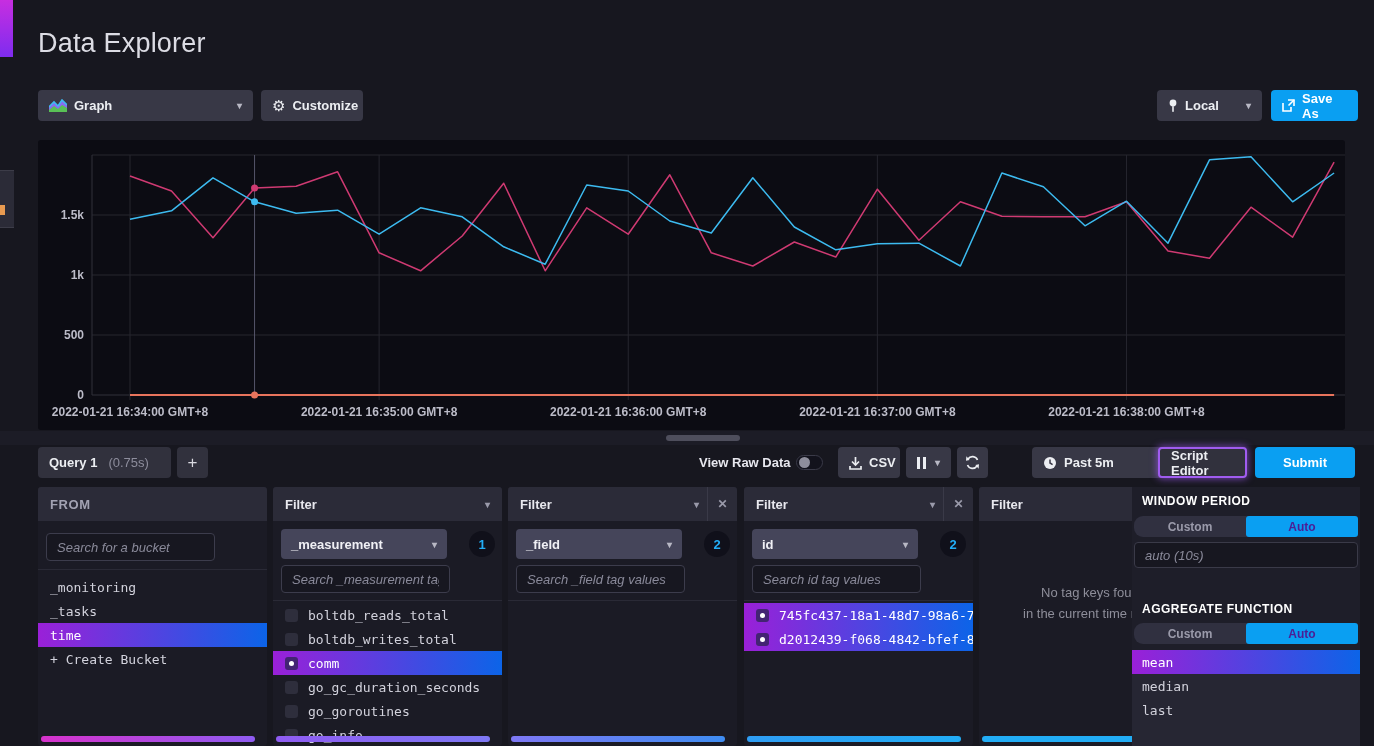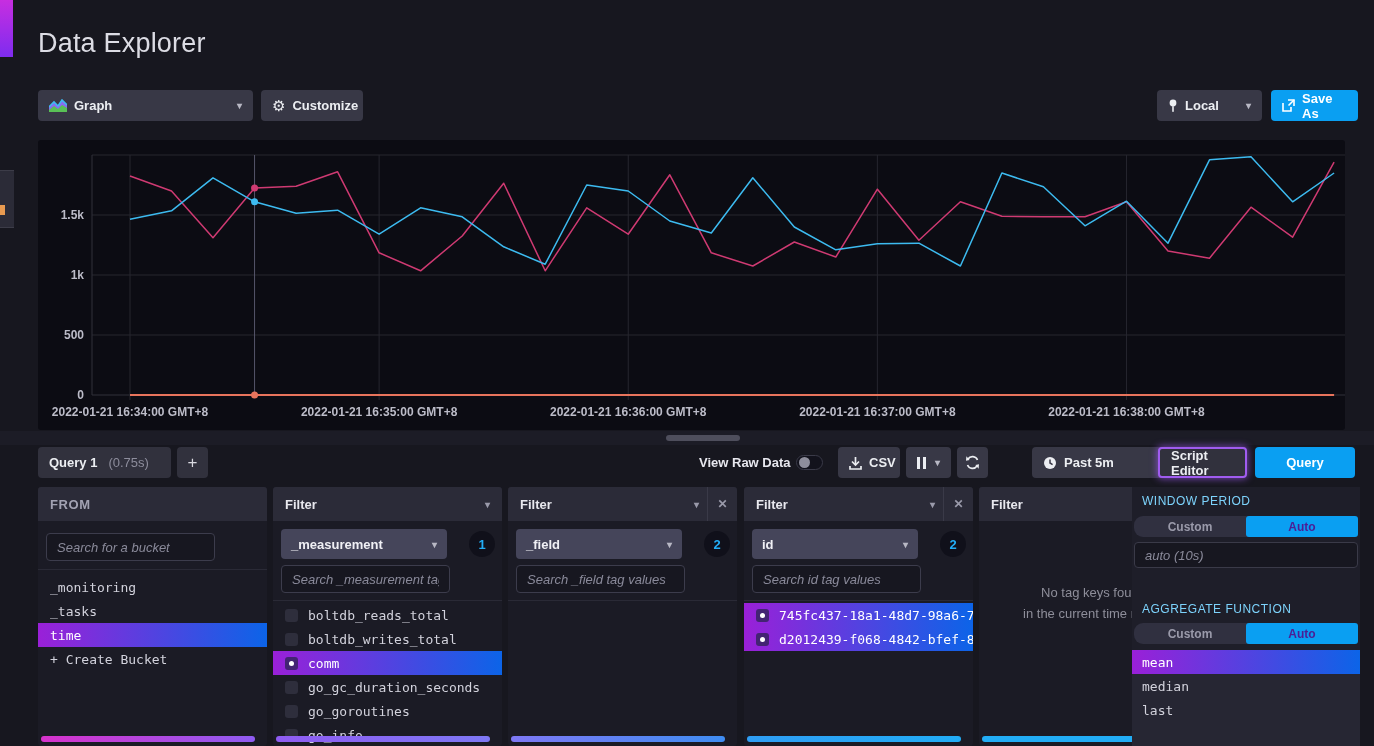--- a/index.html
+++ b/index.html
@@ -71,21 +71,21 @@
   .row { height:24px; display:flex; align-items:center; padding:0 12px; font-family:"DejaVu Sans Mono",monospace;
     font-size:13px; color:#d2d2dc; white-space:nowrap; overflow:hidden; cursor:pointer; }
   .row.selected { background:linear-gradient(90deg,#9a20d8,#0c64e8); color:#fff; }
   .chk { width:13px; height:13px; border-radius:3px; background:#2e2e3c; margin-right:10px; flex:none; position:relative; }
   .row.selected .chk, .chk.checked { background:#432473; }
   .chk.checked::after { content:""; position:absolute; left:4px; top:4px; width:5px; height:5px; border-radius:50%; background:#fff; }
   .scrollbar { position:absolute; left:3px; bottom:4px; height:6px; border-radius:3px; }
   .empty-msg { position:absolute; left:0; top:95px; width:100%; text-align:center; font-size:13px; color:#8e8e9a; line-height:21px; }
   
   .options-panel { position:absolute; left:1132px; top:487px; width:228px; height:259px; background:#1e1e29; z-index:5; padding:0 2px; }
-  .opt-heading { position:absolute; left:10px; font-size:12px; font-weight:normal; color:#7dd3fc; letter-spacing:.5px; }
+  .opt-heading { position:absolute; left:10px; font-size:12px; font-weight:bold; color:#ffffff; letter-spacing:.5px; }
   .radio-toggle { position:absolute; left:2px; width:224px; height:21px; background:#303040; border-radius:9px; display:flex; }
   .radio-toggle .opt { flex:1; display:flex; align-items:center; justify-content:center; font-size:12px; font-weight:bold; color:#9a9aaa; border-radius:3px; cursor:pointer; }
   .radio-toggle .opt.active { background:#0a9ff2; color:#4c1d95; }
   .window-input { position:absolute; left:2px; top:55px; width:224px; height:26px; background:#171720; border:1px solid #3a3a48; border-radius:4px;
     font-style:italic; font-size:13px; color:#cfcfda; padding:0 10px; outline:none; font-family:"Liberation Sans",sans-serif; }
   .window-input::placeholder { color:#8a8a9a; opacity:1; }
   .fill-row { position:absolute; left:2px; top:86px; width:224px; height:20px; display:flex; align-items:center; }
   .fill-chk { width:18px; height:18px; border-radius:3px; background:#14141e; border:1px solid #3a3a48; margin-right:9px; cursor:pointer; }
   .fill-label { font-size:13px; font-weight:bold; color:#f0f0f5; }
   .help-circle { margin-left:auto; width:15px; height:15px; border-radius:50%; background:#8a8a96; color:#14141f;
@@ -204,21 +204,21 @@
   </div>
   <div class="btn timerange-dd">
     <svg class="icon-svg" width="14" height="14" viewBox="0 0 14 14">
       <circle cx="7" cy="7" r="6" fill="#eceef2"></circle>
       <path d="M7 3.4 V7 L9.6 8.6" fill="none" stroke="#383846" stroke-width="1.5"></path>
     </svg>
     <span>Past 5m</span>
     <span class="caret">▾</span>
   </div>
   <div class="btn script-editor-btn">Script Editor</div>
-  <div class="btn blue submit-btn">Query</div>
+  <div class="btn blue submit-btn">Submit</div>
 
   <div class="panel from-panel">
     <div class="panel-header">
       <span>FROM</span>
     </div>
     <input class="search-input" placeholder="Search for a bucket" style="">
     <div class="hr" style="top:82px"></div>
     <div class="list" style="top:88px" id="bucket-list">
         <div class="row">
           <span>_monitoring</span>

